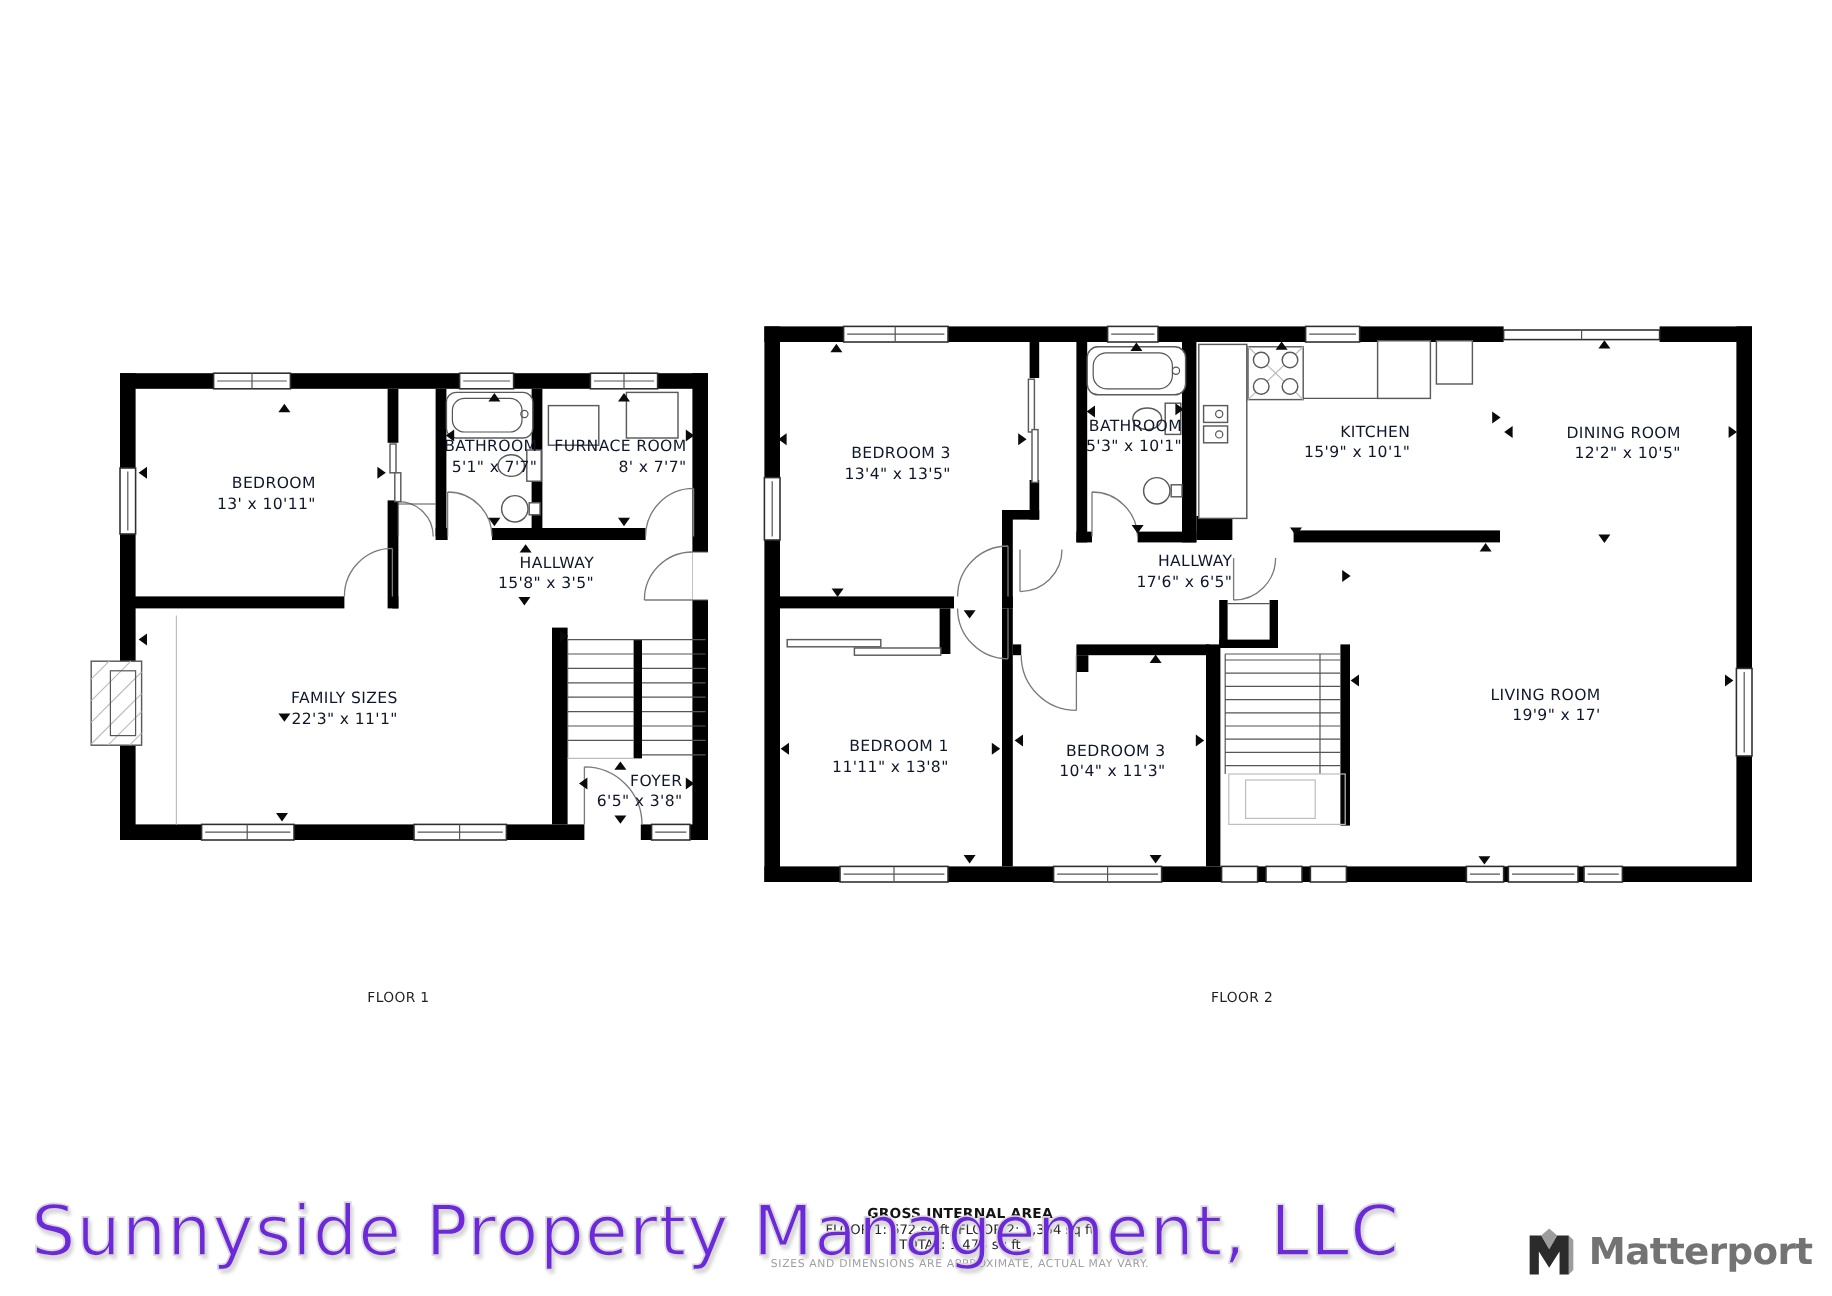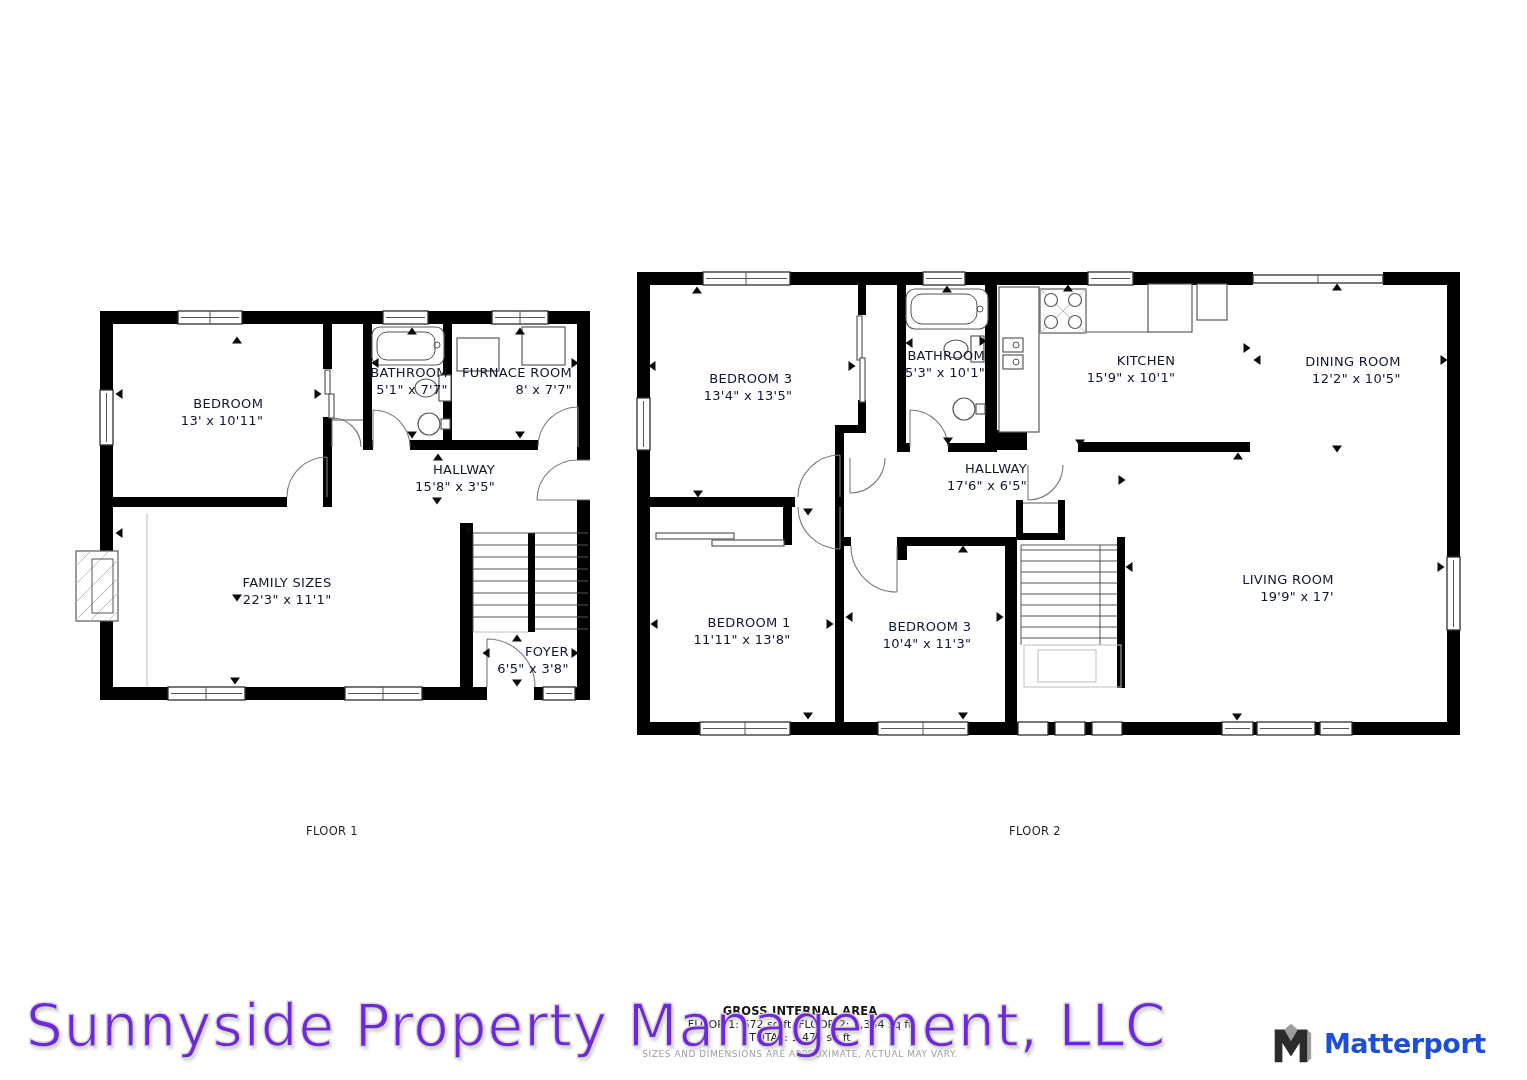--- a/index.html
+++ b/index.html
@@ -19,21 +19,21 @@
       font-size:11.5px;letter-spacing:.3px;z-index:2;}
   .area-summary{position:absolute;left:800px;top:1004px;transform:translateX(-50%);
       text-align:center;z-index:2;white-space:nowrap;}
   .area-title{font-size:11.5px;font-weight:bold;color:#141414;letter-spacing:.2px;}
   .area-line{font-size:11px;color:#222222;margin-top:0;}
   .area-disclaimer{font-size:9px;color:#9e9e9e;letter-spacing:.55px;margin-top:5px;}
   .watermark{position:absolute;left:26px;top:992px;font-size:58px;letter-spacing:1px;
       color:#6d28d9;-webkit-text-stroke:1.4px #d9d9d9;
       text-shadow:2px 3px 3px rgba(165,165,165,.45);white-space:nowrap;z-index:6;}
   .mp-logo{position:absolute;left:1268px;top:1020px;display:flex;align-items:center;z-index:7;}
-  .mp-word{font-size:27px;font-weight:bold;color:#1d4ed8;letter-spacing:-0.5px;margin-left:10px;}
+  .mp-word{font-size:31px;font-weight:bold;color:#737373;letter-spacing:-0.5px;margin-left:10px;}
 </style>
 </head>
 <body>
 
 <svg class="plan-svg" width="1527" height="1080" viewBox="0 0 1527 1080">
 
   <g>
 
     <rect class="wall" x="100" y="311" width="490" height="13"></rect>
     <rect class="wall" x="100" y="687" width="387" height="13"></rect>

